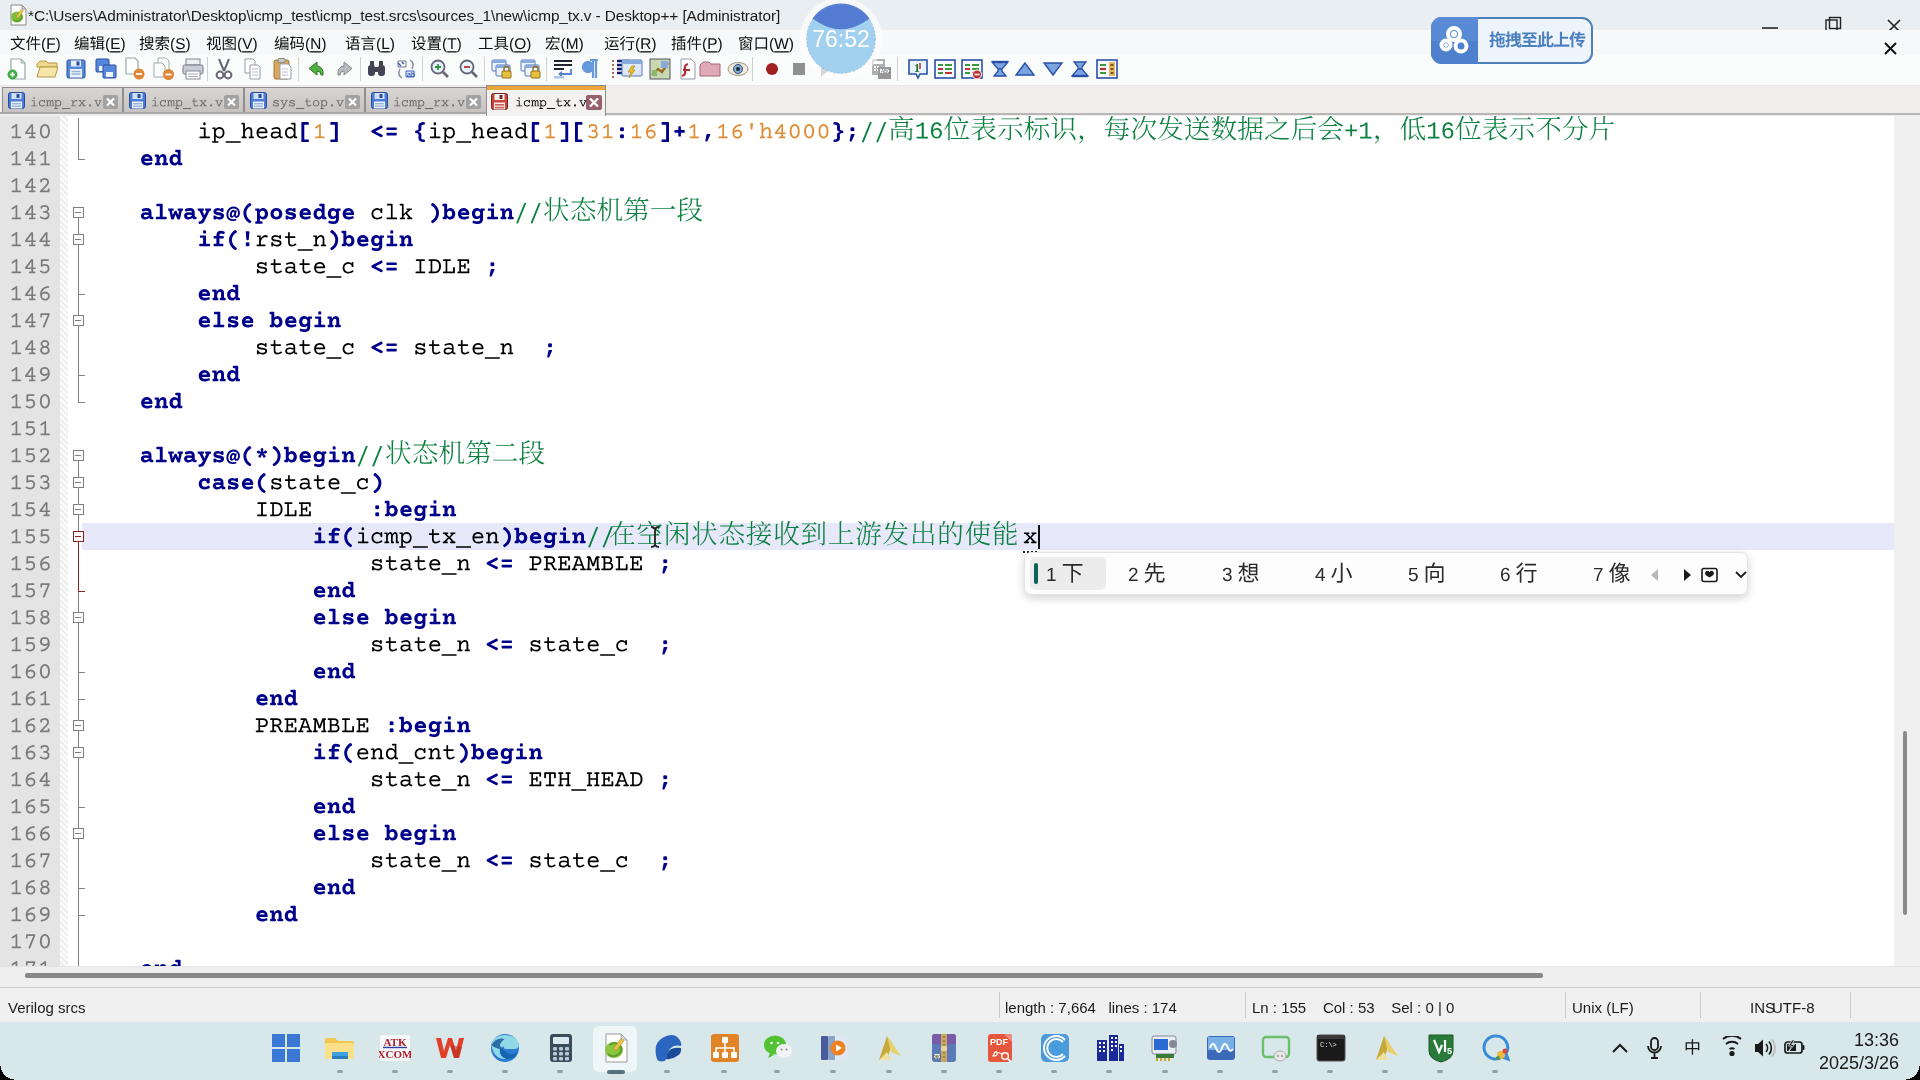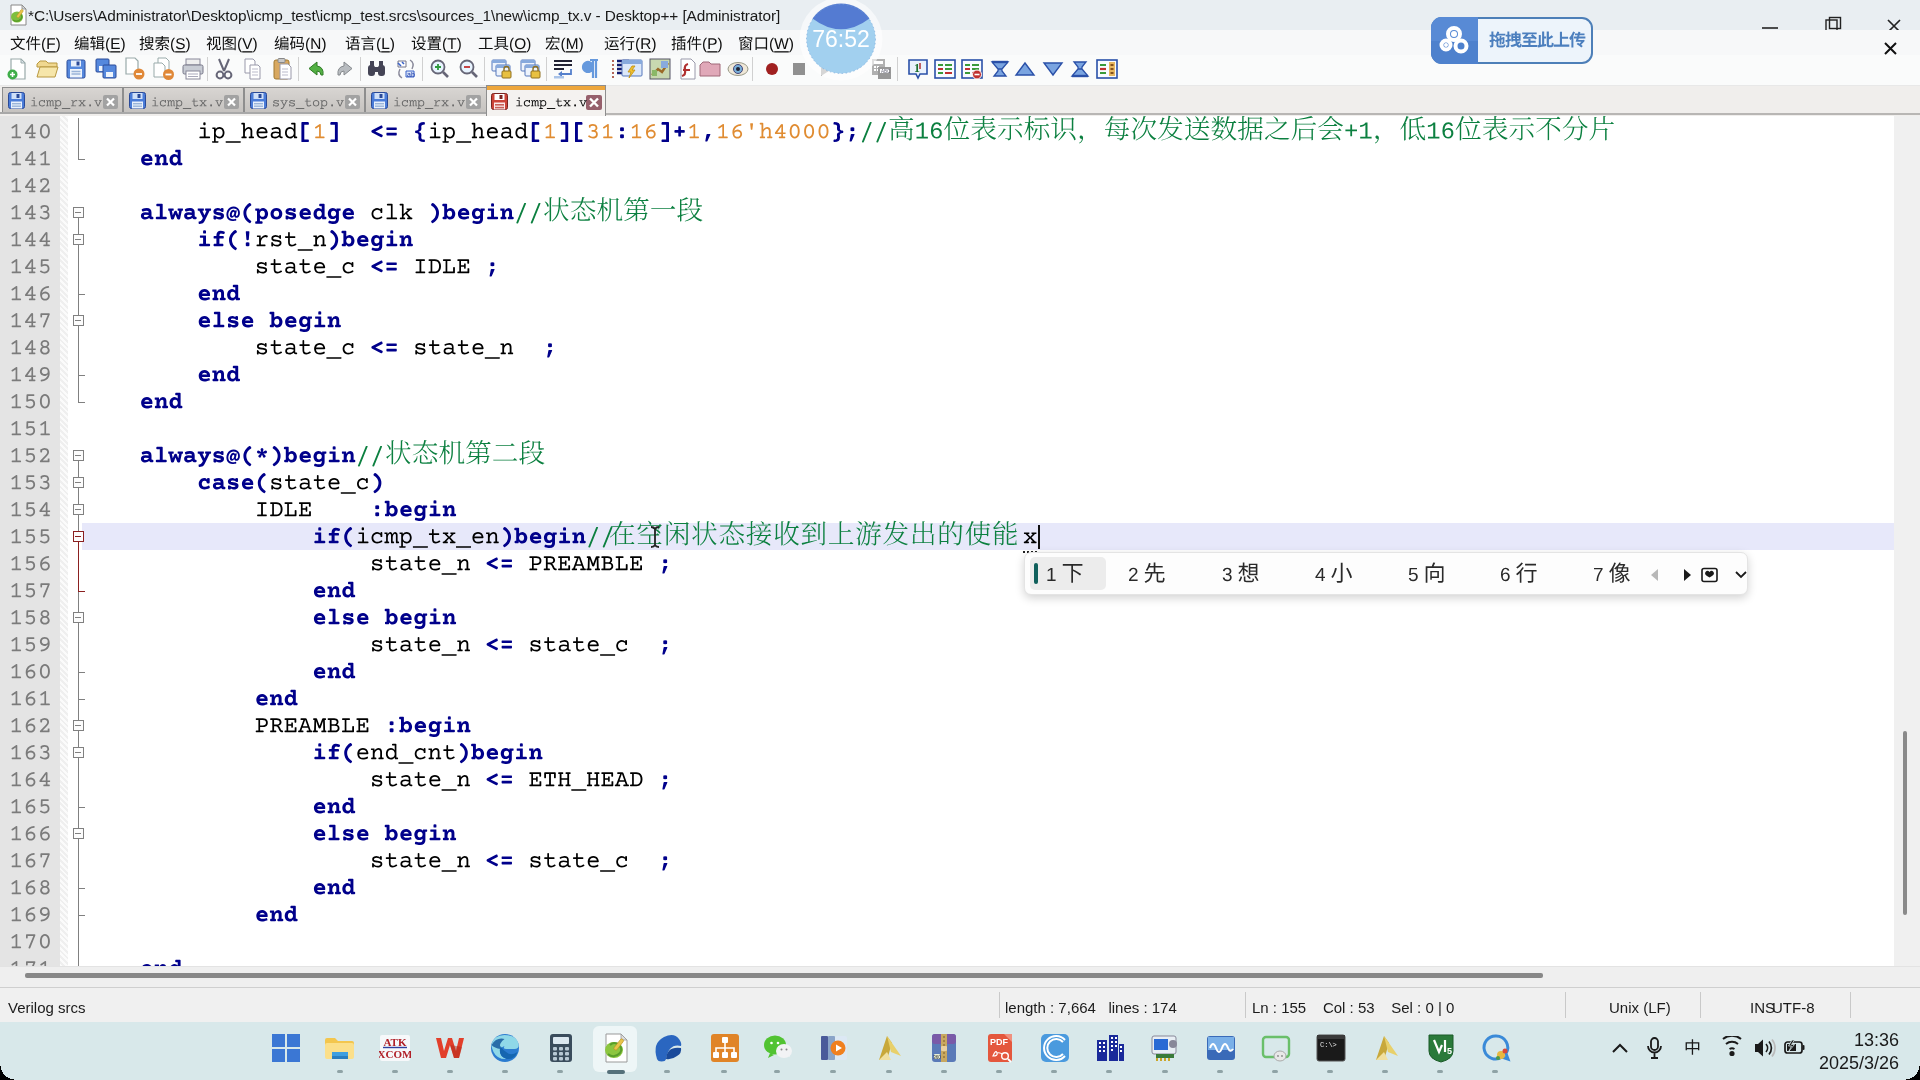--- a/index.html
+++ b/index.html
@@ -1261,21 +1261,21 @@
       <use href="#g78" x="555.0" y="106.3"></use>
       <use href="#g75" x="563.0" y="106.3"></use>
       <use href="#g76" x="571.0" y="106.3"></use>
       <use href="#g77" x="579.0" y="106.3"></use>
     </g>
   </svg>
 <div class="abs" style="left:0;top:987px;width:1920px;height:35px;background:#f0f0f0;border-top:1px solid #cfcfcf"></div>
 <div class="st" style="left:8px">Verilog srcs</div>
 <div class="st" style="left:1005px">length : 7,664&nbsp;&nbsp;&nbsp;lines : 174</div>
 <div class="st" style="left:1252px">Ln : 155&nbsp;&nbsp;&nbsp;&nbsp;Col : 53&nbsp;&nbsp;&nbsp;&nbsp;Sel : 0 | 0</div>
-<div class="st" style="left:1609px">Unix (LF)</div>
+<div class="st" style="left:1572px">Unix (LF)</div>
 <div class="st" style="left:1772px">UTF-8</div>
 <div class="st" style="left:1750px">INS</div>
 <div class="ssep" style="left:999px"></div>
 <div class="ssep" style="left:1245px"></div>
 <div class="ssep" style="left:1565px"></div>
 <div class="ssep" style="left:1700px"></div>
 <div class="ssep" style="left:1850px"></div>
 <div class="abs" style="left:0;top:1022px;width:1920px;height:58px;background:#d8e8ea"></div>
 <div class="abs" style="left:593px;top:1026px;width:44px;height:46px;background:#eef6f7;border-radius:6px"></div>
 <svg class="abs" style="left:270px;top:1032px" width="32" height="32" viewBox="0 0 32 32">

